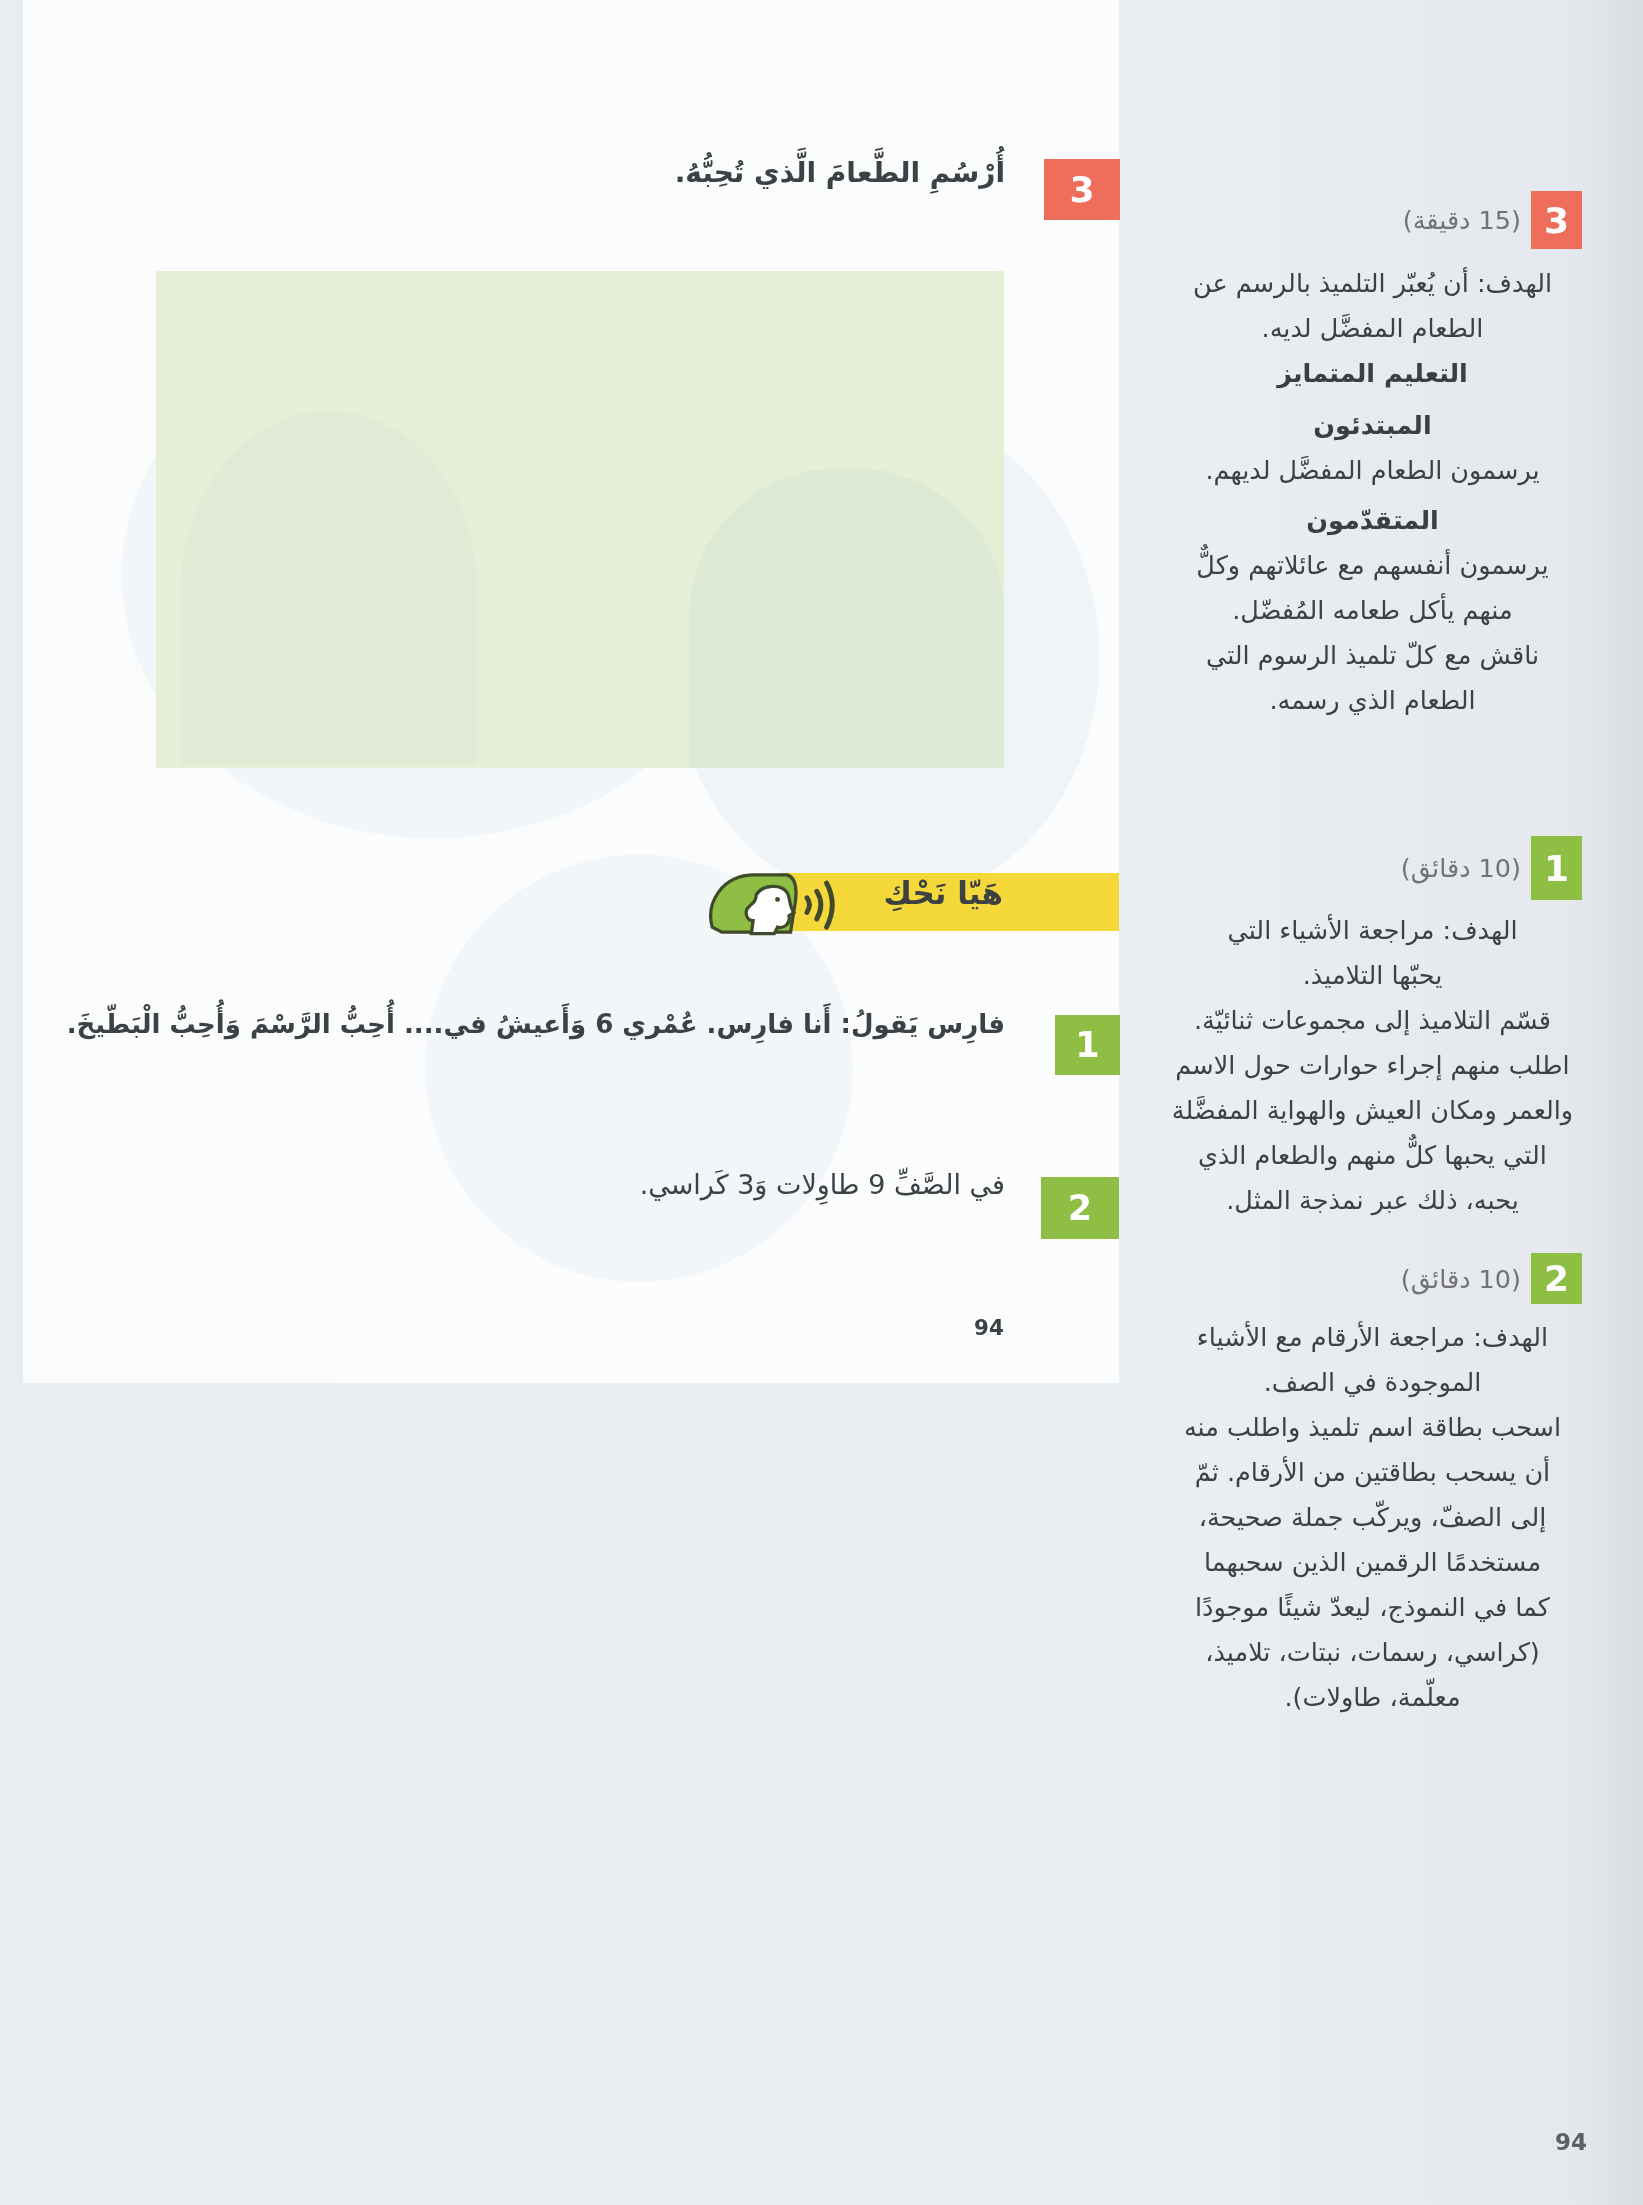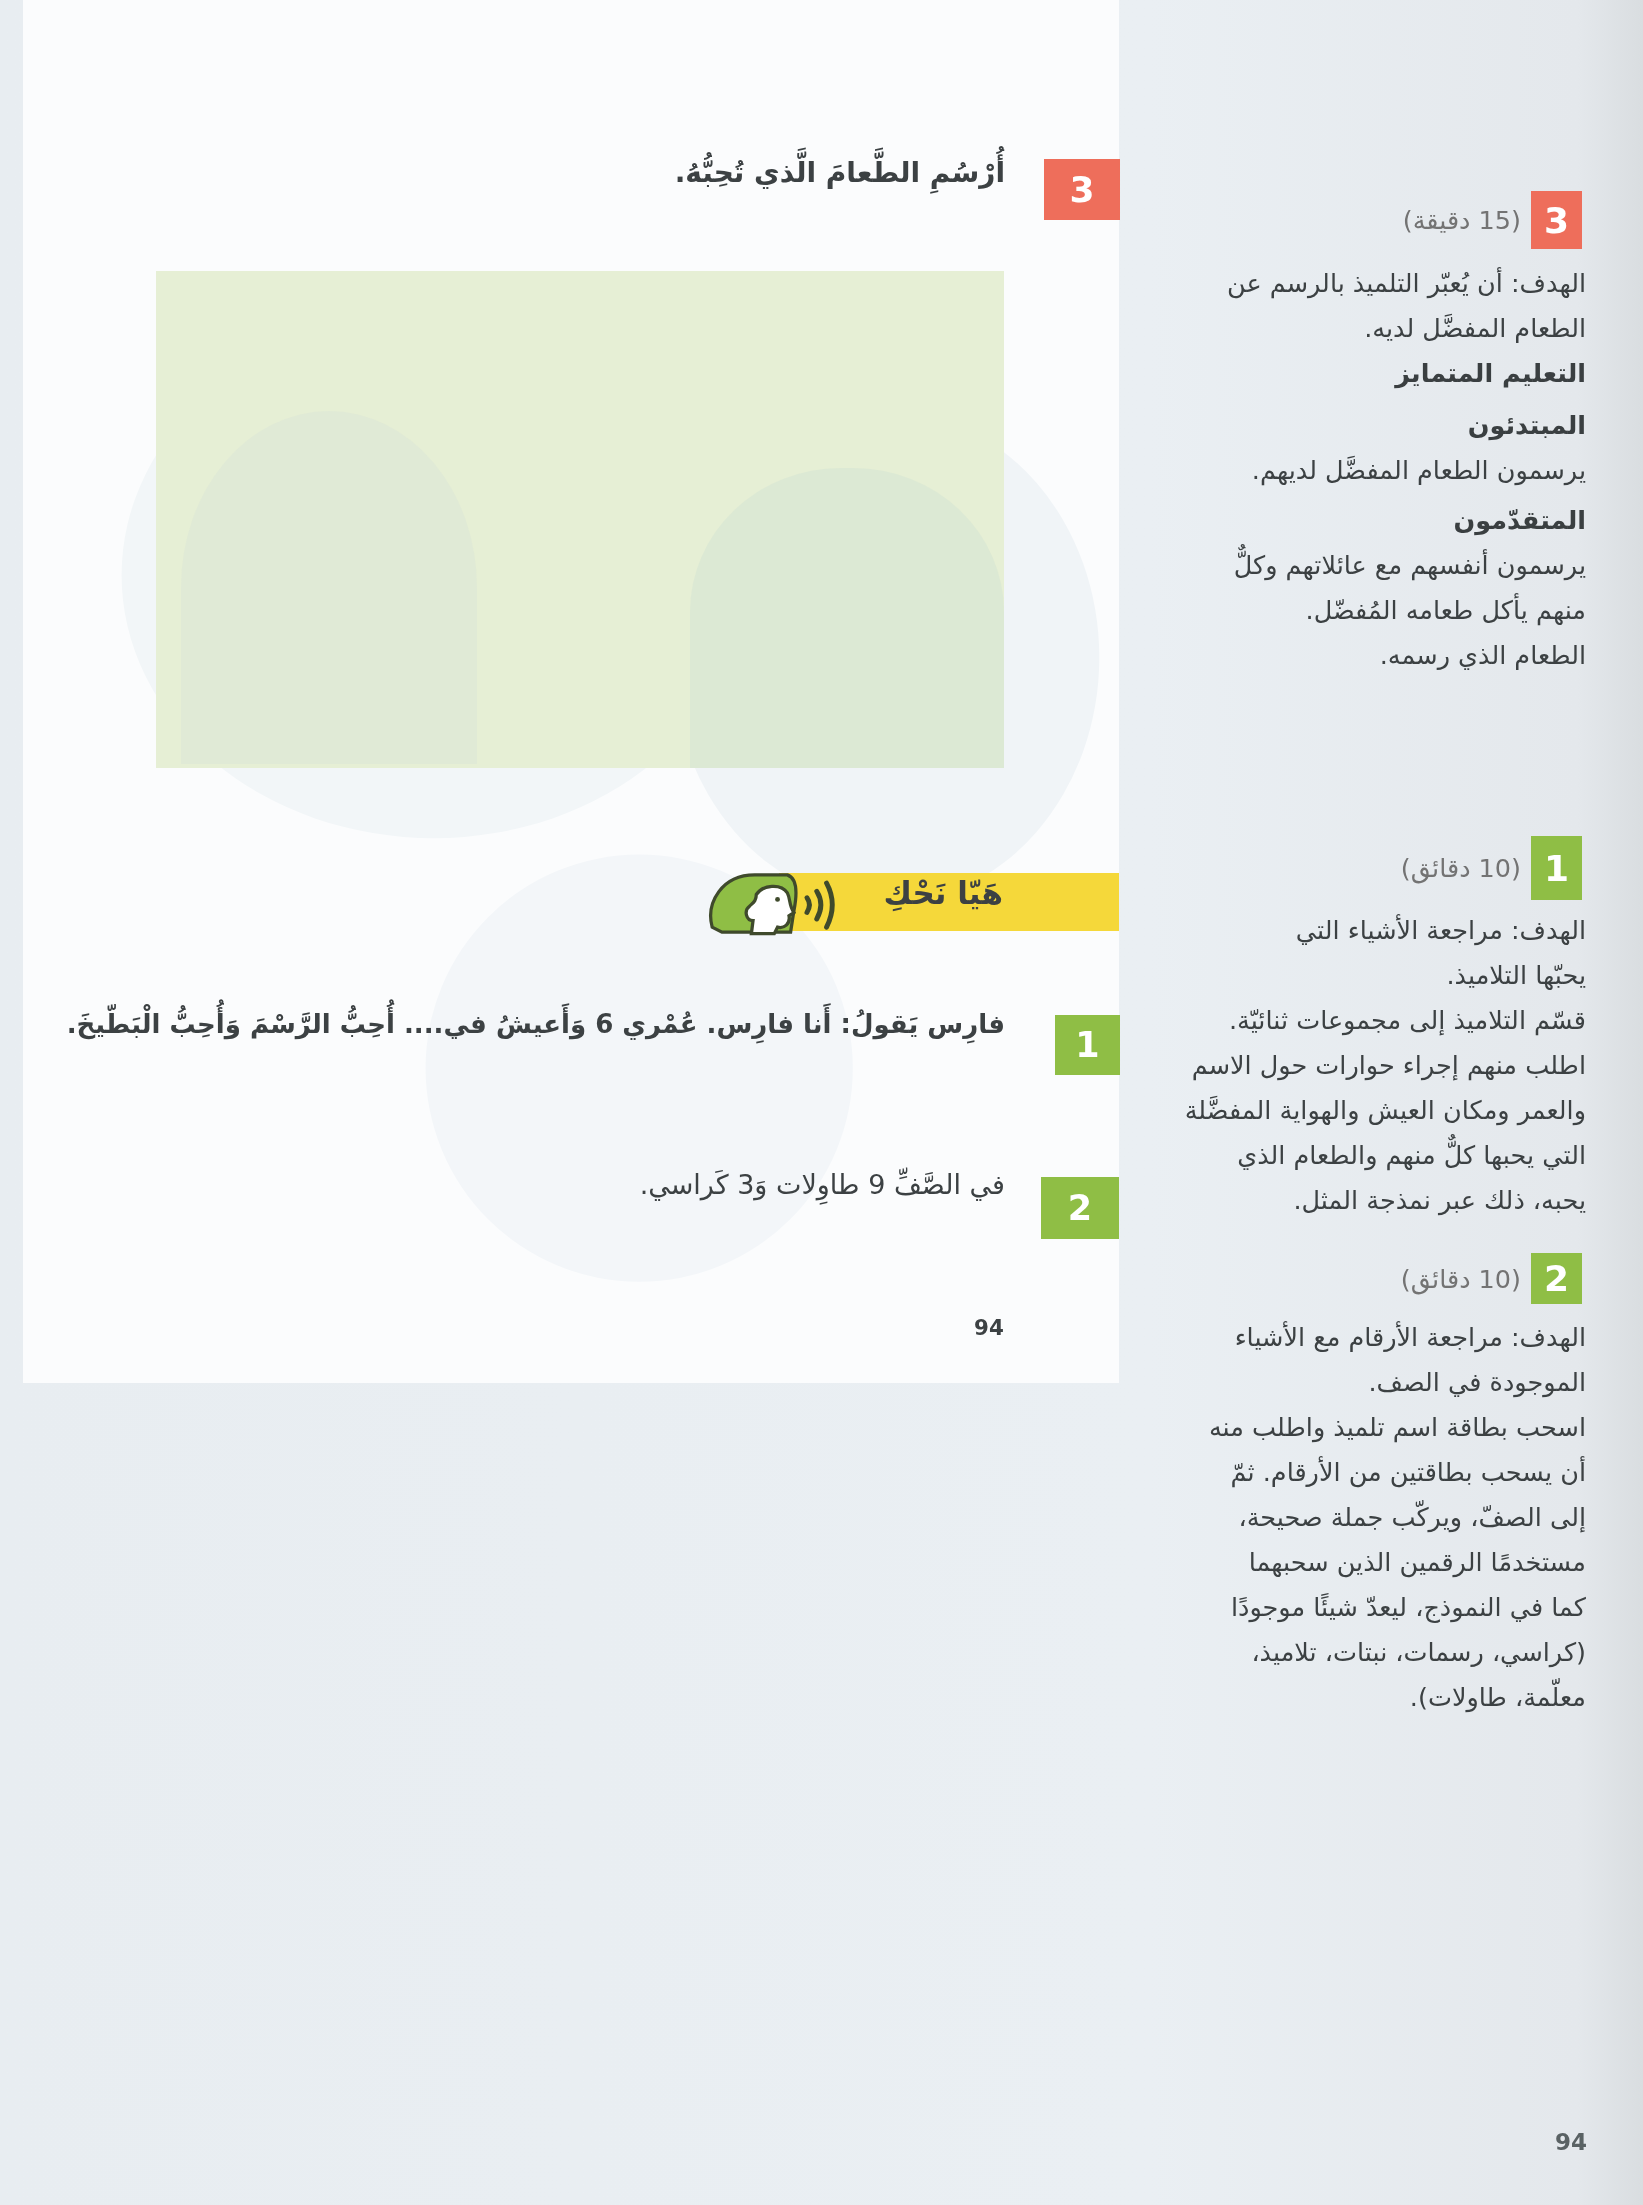--- a/index.html
+++ b/index.html
@@ -17,21 +17,21 @@
     position:absolute; left:0; top:0; width:100%; height:100%;
     pointer-events:none;
   }
   .badge {
     position:absolute; color:#fff; font-weight:bold;
     display:flex; align-items:center; justify-content:center;
     font-family: "DejaVu Sans", sans-serif;
   }
   .badge.red { background:#ee6e5b; }
   .badge.green { background:#8fbe45; }
-  .rtl { direction:rtl; text-align:right; unicode-bidi:plaintext; }
+  .rtl { direction:rtl; text-align:center; unicode-bidi:plaintext; }
   .task-text {
     position:absolute; font-size:27px; color:#3c4143; white-space:nowrap;
   }
   .draw-box {
     position:absolute; left:156px; top:271px; width:848px; height:497px;
     background:#e6efd5;
   }
   .draw-box .shape1 {
     position:absolute; left:25px; top:140px; width:296px; height:353px;
     background:#dfe9d6; border-radius:50% 50% 0 0; opacity:.8;
@@ -110,20 +110,21 @@
 </div>
 <div class="rcol rtl" style="top:261px;">
   <div class="rline">الهدف: أن يُعبّر التلميذ بالرسم عن</div>
   <div class="rline">الطعام المفضَّل لديه.</div>
   <div class="rhead">التعليم المتمايز</div>
   <div class="rhead" style="margin-top:6.6px;">المبتدئون</div>
   <div class="rline">يرسمون الطعام المفضَّل لديهم.</div>
   <div class="rhead" style="margin-top:5px;">المتقدّمون</div>
   <div class="rline">يرسمون أنفسهم مع عائلاتهم وكلٌّ</div>
   <div class="rline">منهم يأكل طعامه المُفضّل.</div>
+  <div class="rline">ناقش مع كلّ تلميذ الرسوم التي</div>
   <div class="rline">الطعام الذي رسمه.</div>
 </div>
 
 <div class="section-head" style="right:62px;top:836px;">
   <div class="badge green" style="position:static;width:51px;height:64px;font-size:36px;">1</div>
   <div class="dur rtl">(10 دقائق)</div>
 </div>
 <div class="rcol rtl" style="top:908px;">
   <div class="rline">الهدف: مراجعة الأشياء التي</div>
   <div class="rline">يحبّها التلاميذ.</div>

